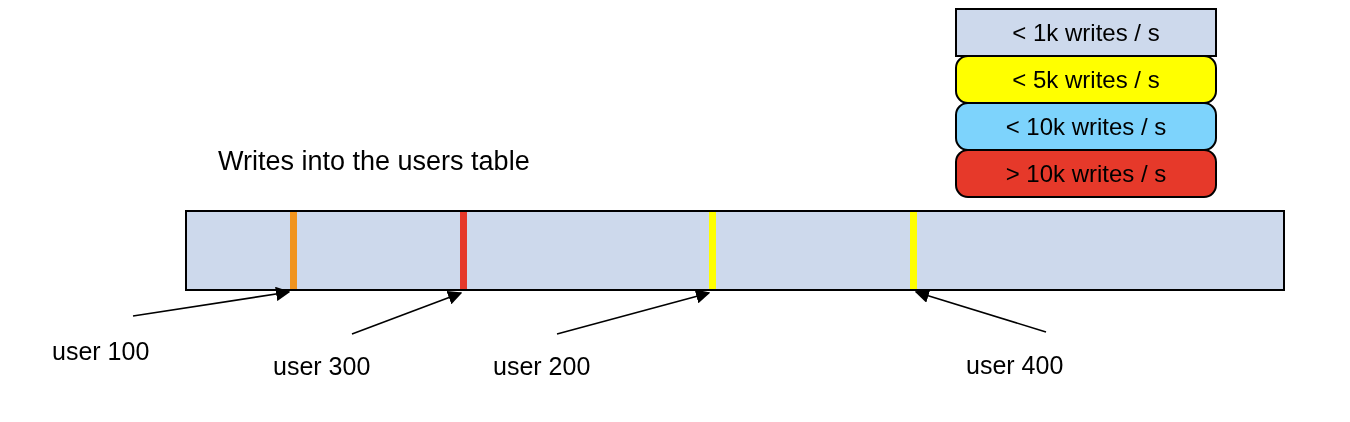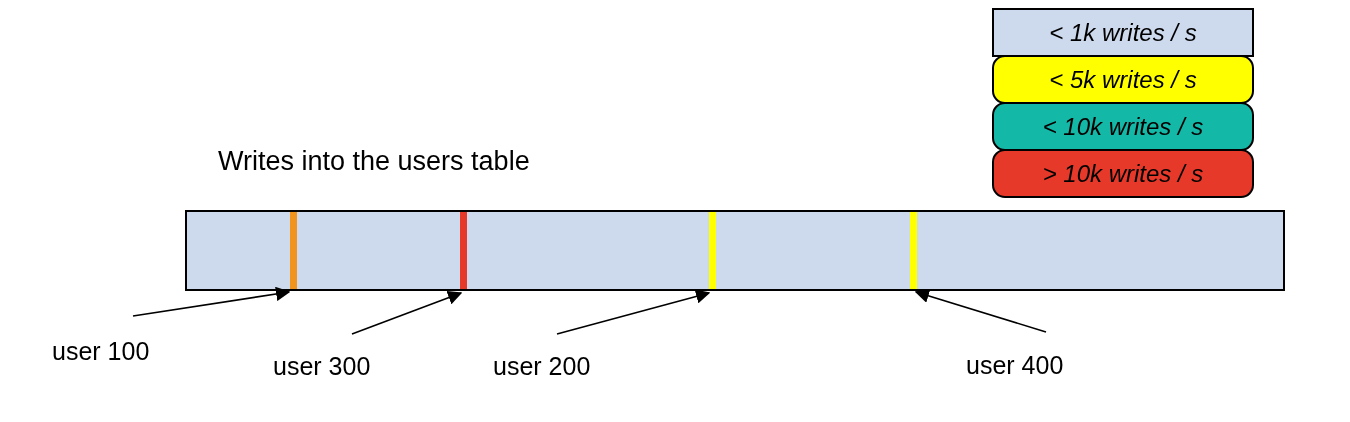--- a/index.html
+++ b/index.html
@@ -20,24 +20,23 @@
     position: absolute;
     left: 218px;
     top: 146px;
     font-size: 27px;
     color: #000000;
     white-space: nowrap;
   }
   
   .legend {
     position: absolute;
-    left: 992px;
+    left: 955px;
     top: 8px;
     width: 262px;
-    font-style: italic;
   }
   .legend-row {
     height: 45px;
     border: 2px solid #000000;
     display: flex;
     align-items: center;
     justify-content: center;
     font-size: 24px;
     color: #000000;
     white-space: nowrap;
@@ -85,21 +84,21 @@
 
   <div class="diagram-title">Writes into the users table</div>
 
   <div class="legend">
     <div class="legend-row" style="background: rgb(205, 217, 236);">
       <span>&lt; 1k writes / s</span>
     </div>
     <div class="legend-row" style="background: rgb(255, 255, 0);">
       <span>&lt; 5k writes / s</span>
     </div>
-    <div class="legend-row" style="background: #14b8a6;">
+    <div class="legend-row" style="background: #7dd3fc;">
       <span>&lt; 10k writes / s</span>
     </div>
     <div class="legend-row" style="background: rgb(230, 57, 42); text-align: center;">
       <span>&gt; 10k writes / s</span>
     </div>
   </div>
 
   <div class="users-bar" id="users-bar" style="background: rgb(205, 217, 236);">
       <div class="marker" style="left: 102.5px; background: rgb(240, 148, 30);"></div>
       <div class="marker" style="left: 272.5px; background: rgb(230, 57, 42);"></div>

